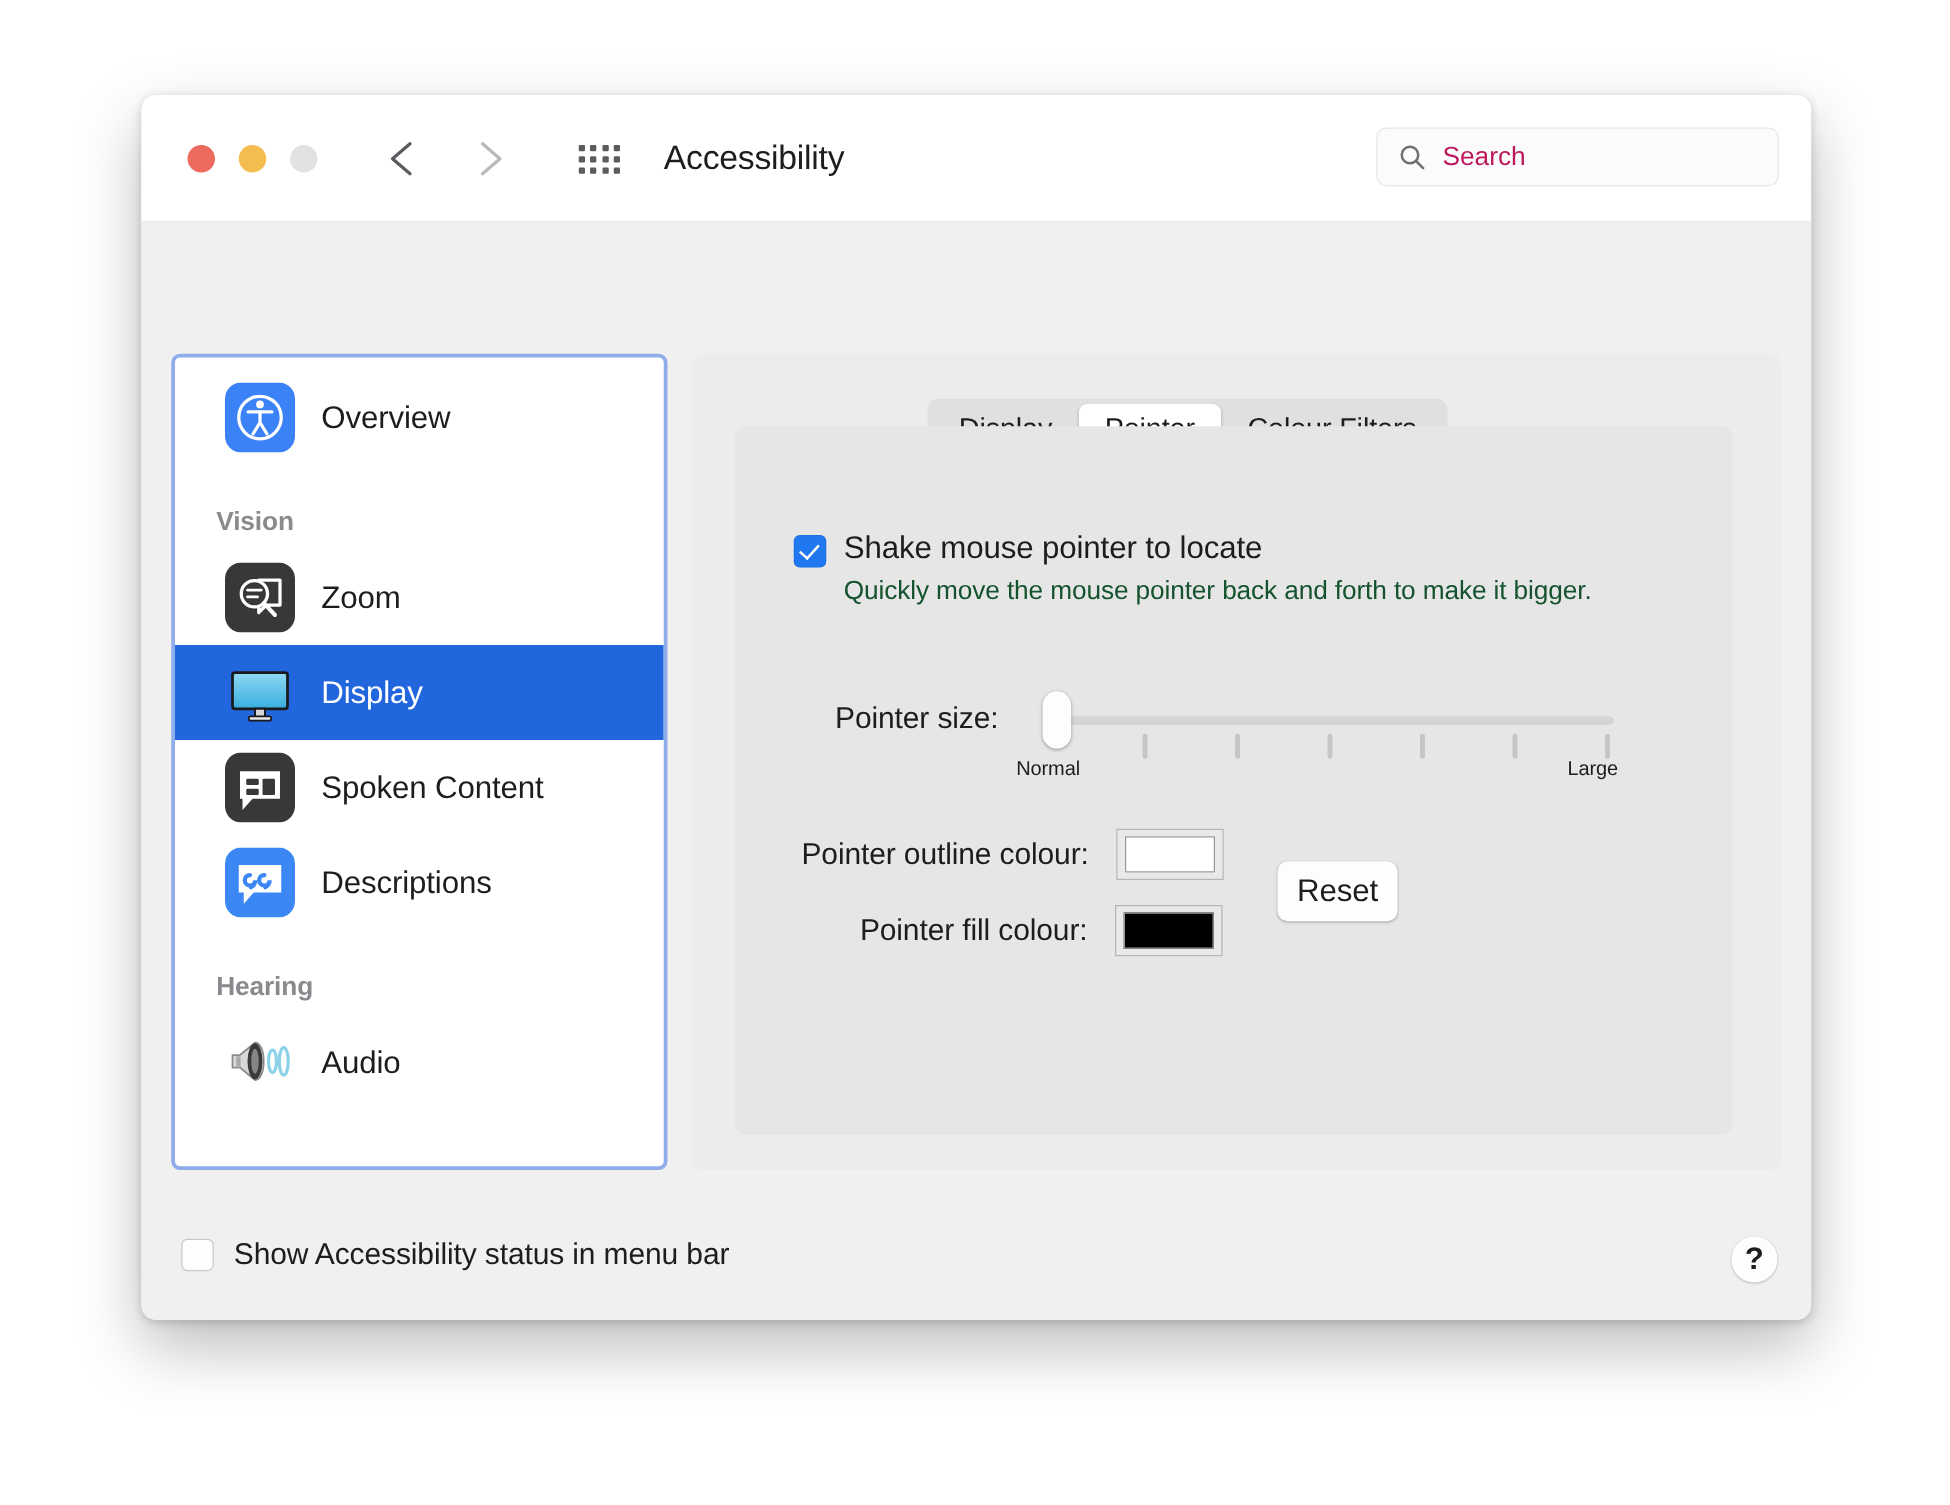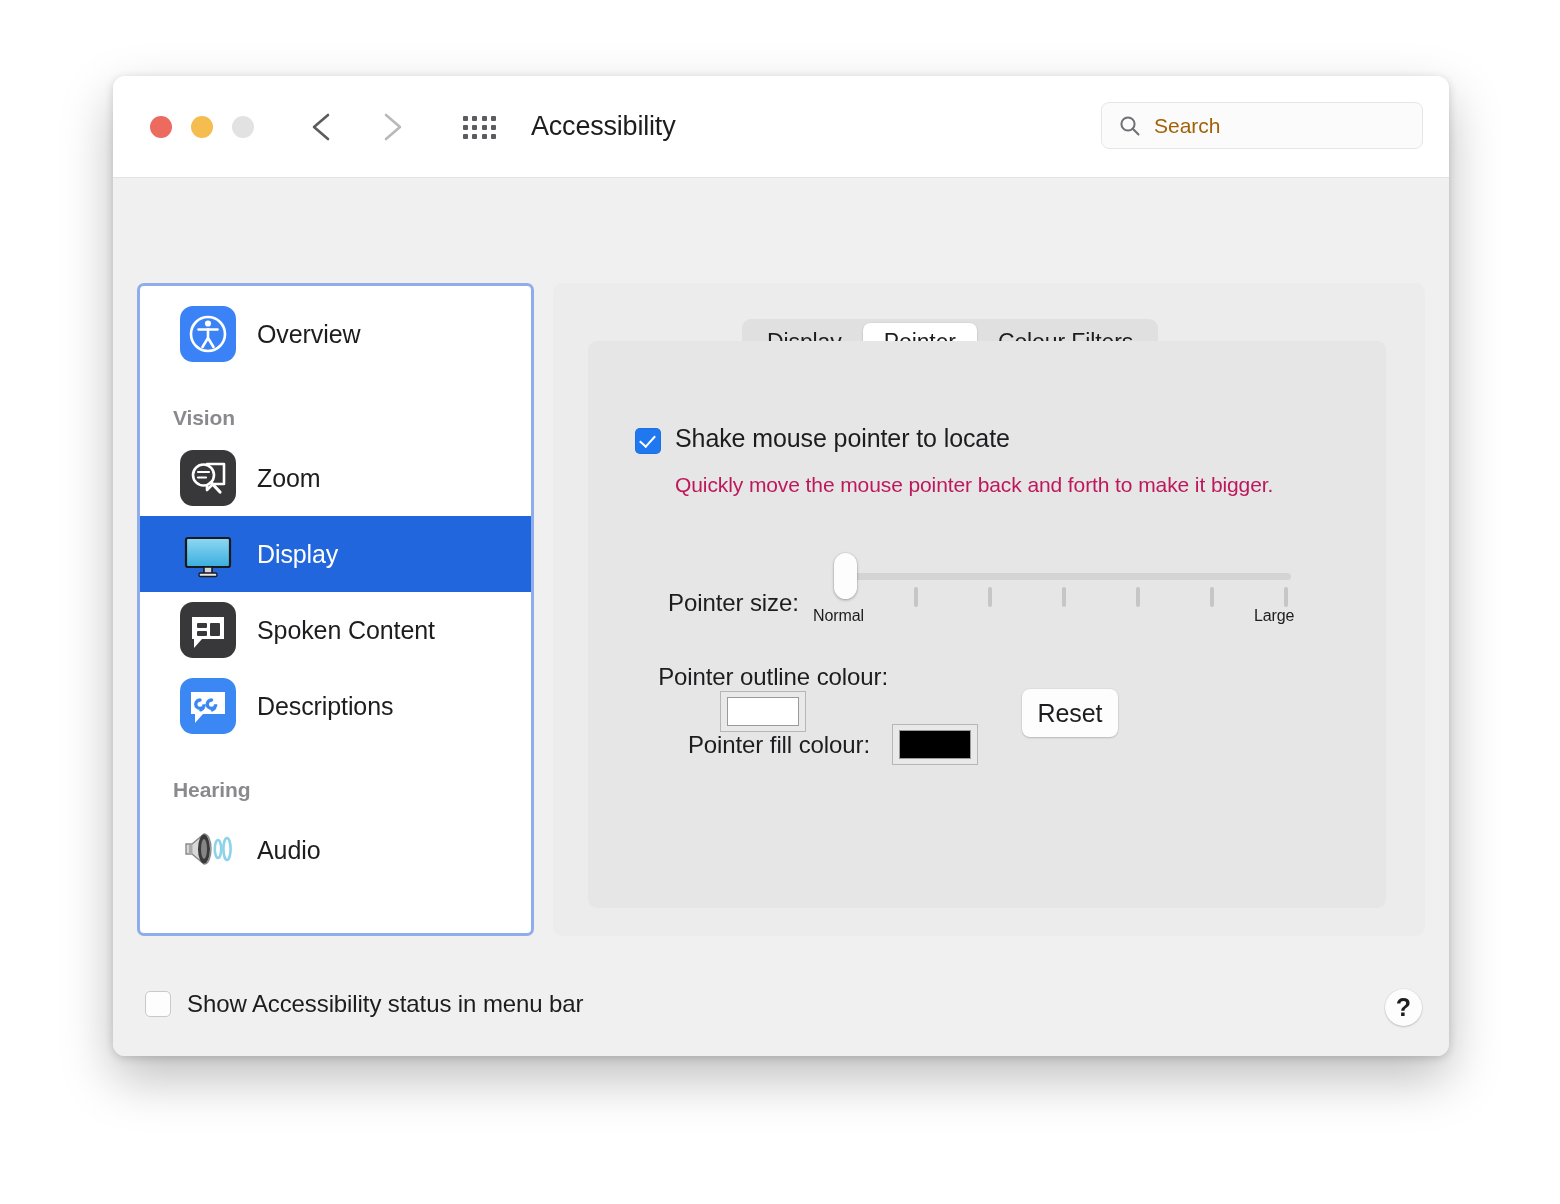--- a/index.html
+++ b/index.html
@@ -112,21 +112,21 @@
     border-radius: 8px;
     box-sizing: border-box;
     display: flex;
     align-items: center;
     padding-left: 16px;
   }
   .search-box .mag { flex: 0 0 auto; display:block; }
   .search-ph {
     margin-left: 12px;
     font-size: 21px;
-    color: #a16207;
+    color: #be185d;
   }
 
   
   .body {
     position: absolute;
     left: 0;
     top: 102px;
     width: 100%;
     bottom: 0;
     background: #f0f0f0;
@@ -265,43 +265,42 @@
     border: 1px solid #c9c9c9;
     box-sizing: border-box;
   }
   .cb-text { margin-left: 14px; }
   .cb-title {
     font-size: 25px;
     color: #1d1d1f;
     letter-spacing: -0.1px;
   }
   .cb-desc {
-    margin-top: 18px;
+    margin-top: 6px;
     font-size: 21px;
     line-height: 28px;
-    color: #be185d;
+    color: #14532d;
     max-width: 600px;
     letter-spacing: -0.1px;
   }
 
   
   .slider-row {
     position: absolute;
     left: 0;
     top: 212px;
     width: 100%;
   }
   .slider-label {
     position: absolute;
     left: 80px;
     top: 8px;
     font-size: 24px;
     color: #1d1d1f;
     letter-spacing: -0.1px;
-    margin-top: 28px;
   }
   .track {
     position: absolute;
     left: 248px;
     top: 20px;
     width: 455px;
     height: 7px;
     background: #d4d4d4;
     border-radius: 4px;
   }
@@ -355,21 +354,21 @@
     box-sizing: border-box;
     padding: 5px 6px;
   }
   .well > i {
     display: block;
     width: 100%;
     height: 100%;
     border: 1px solid #9a9a9a;
     box-sizing: border-box;
   }
-  .well-row.outline { left: 28px; top: 322px; flex-direction: column; }
+  .well-row.outline { left: 11px; top: 322px; }
   .well-row.fill    { left: 10px; top: 383px; }
 
   .reset-btn {
     position: absolute;
     left: 434px;
     top: 348px;
     width: 96px;
     height: 48px;
     background: #fdfdfd;
     border-radius: 8px;

